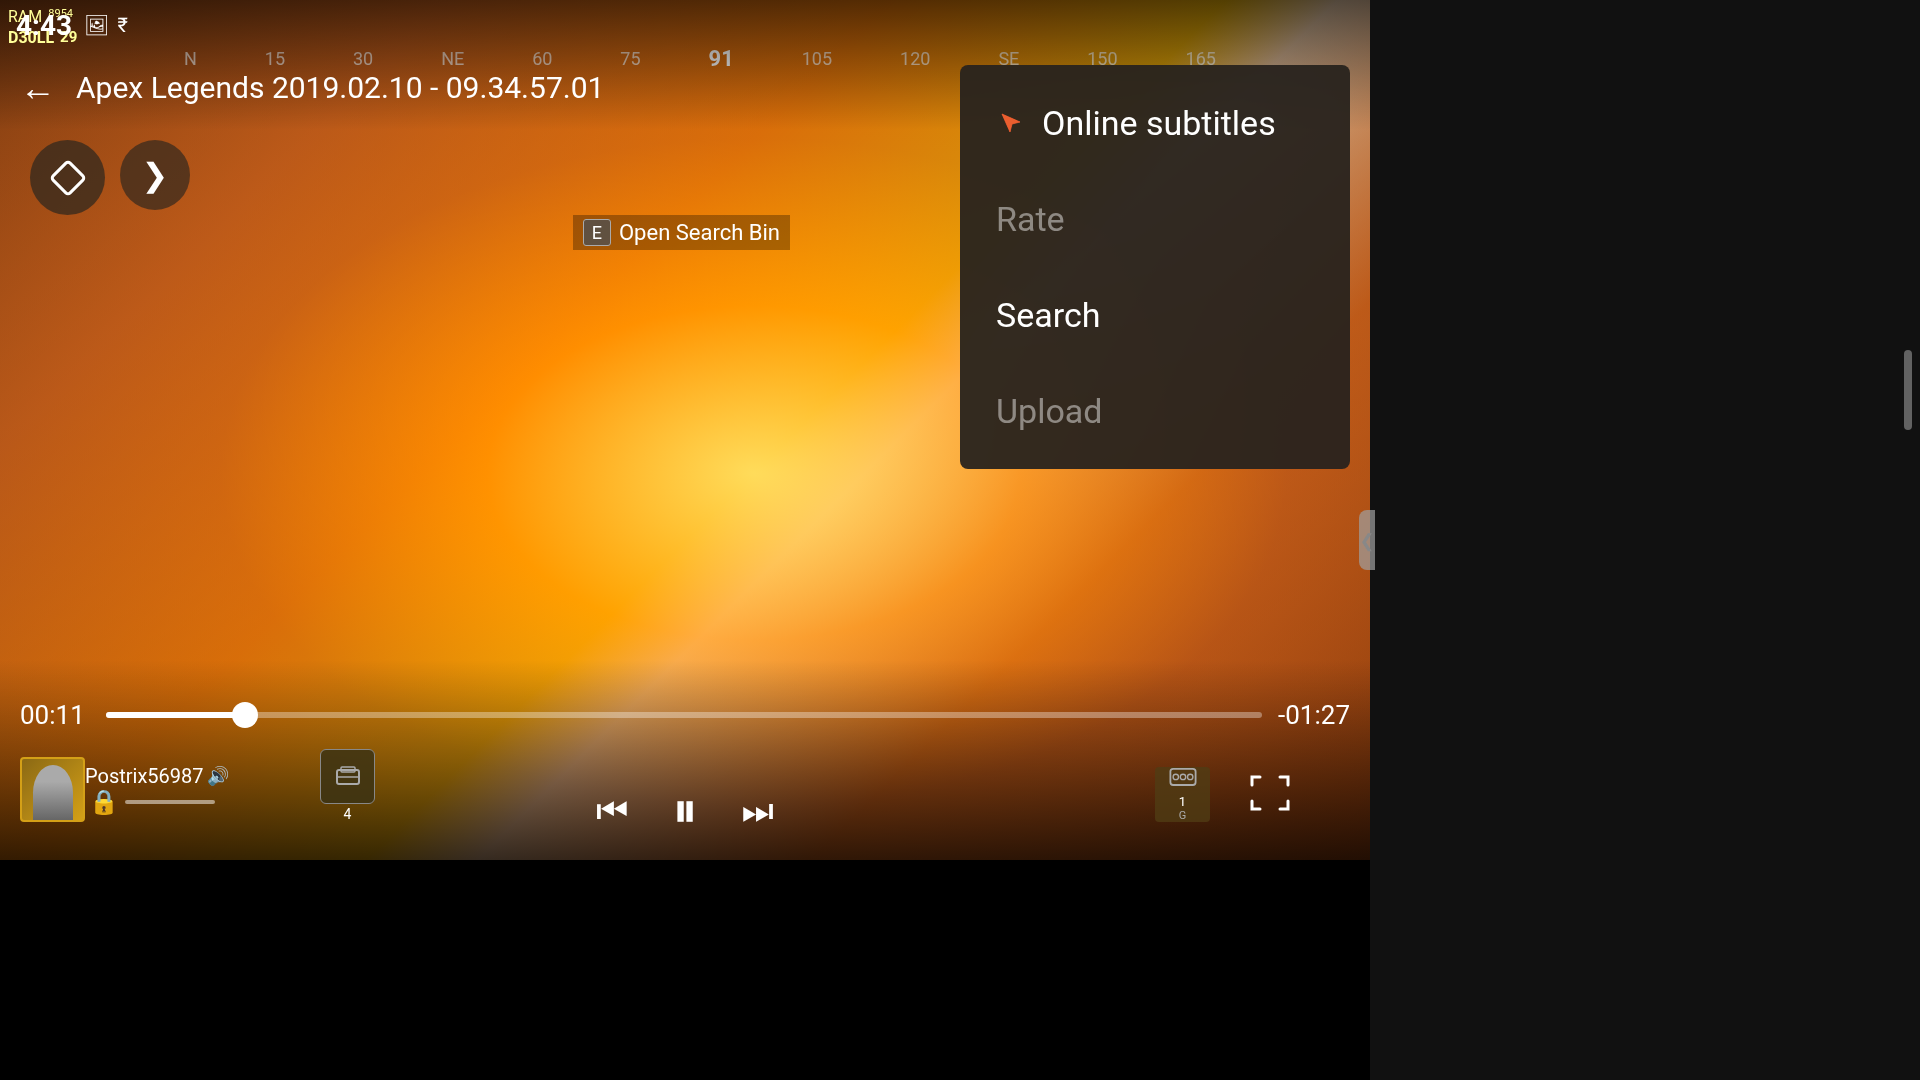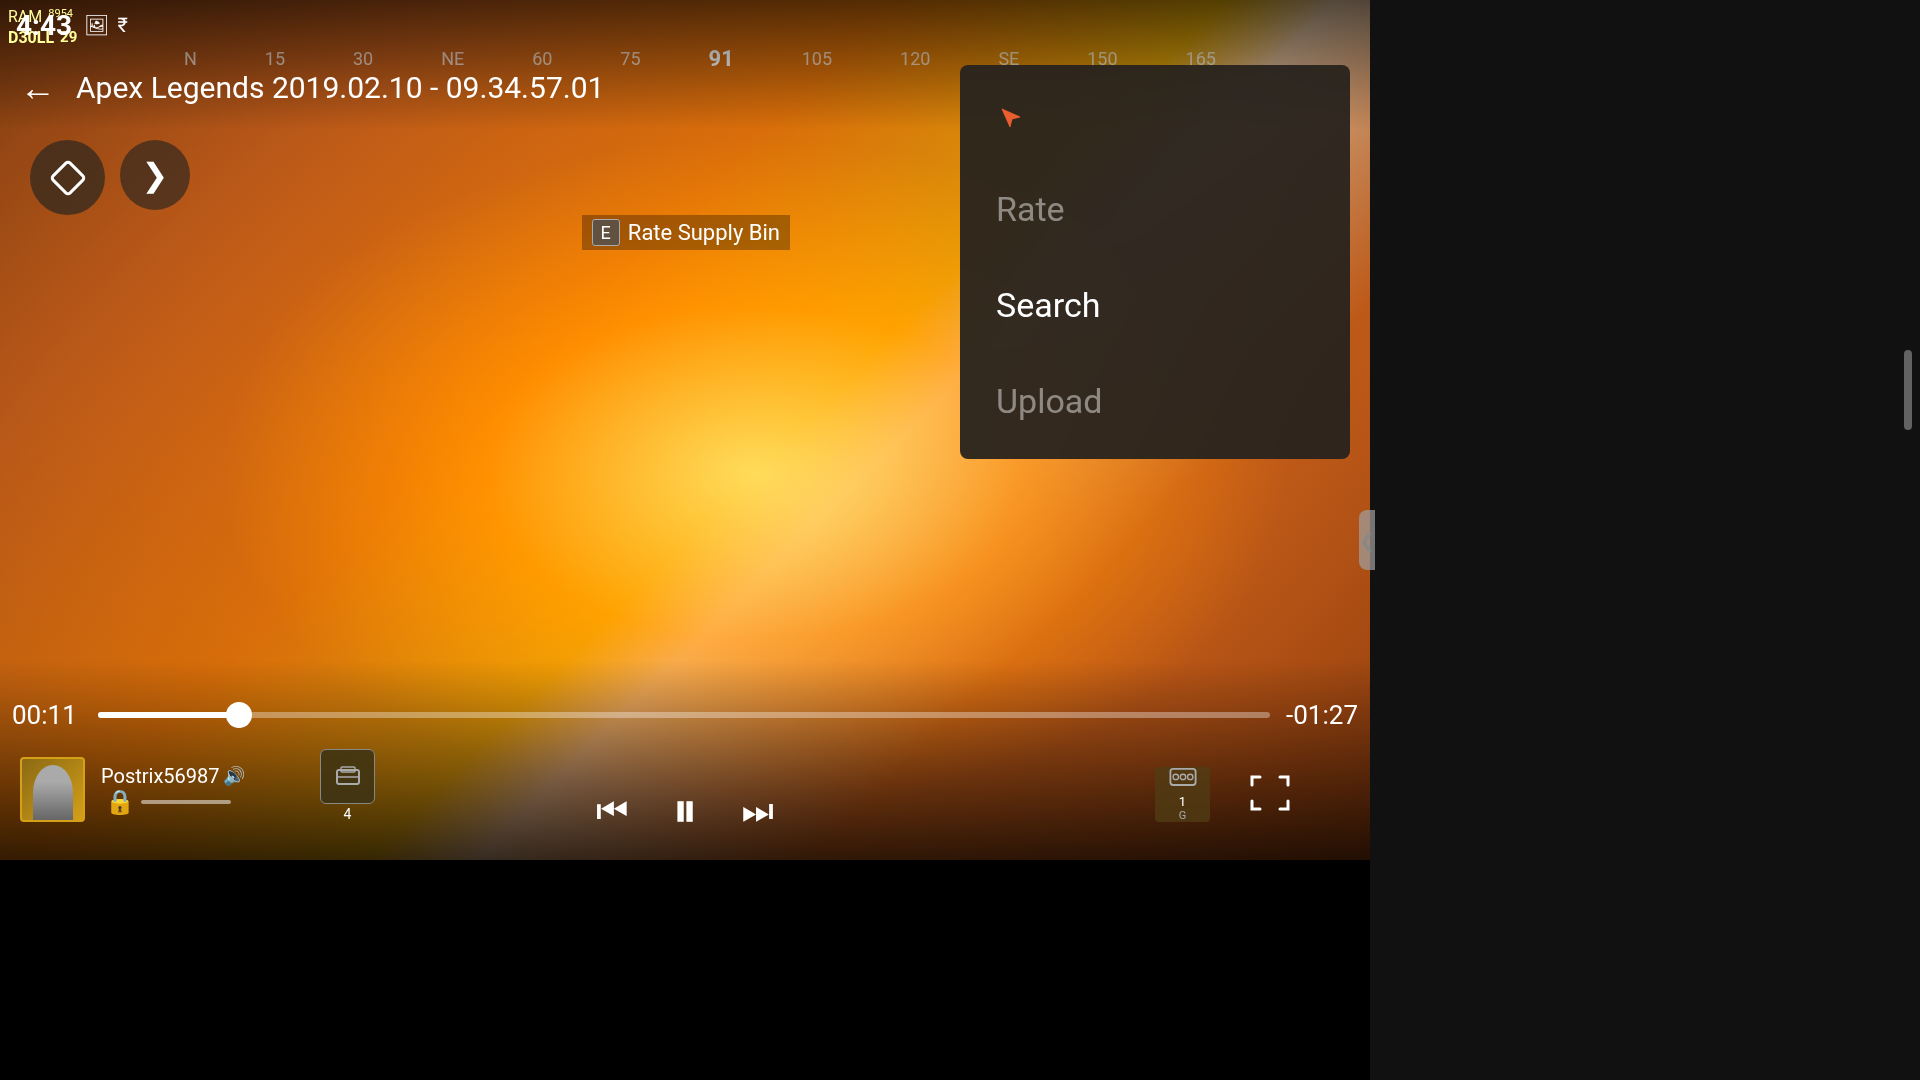--- a/index.html
+++ b/index.html
@@ -156,21 +156,21 @@
     }
 
     
     #progress-area {
       position: absolute;
       bottom: 130px;
       left: 0;
       width: 1370px;
       display: flex;
       align-items: center;
-      padding: 0 12px;
+      padding: 0 20px;
       gap: 16px;
       z-index: 100;
     }
 
     .time-text {
       color: #fff;
       font-size: 26px;
       min-width: 70px;
     }
 
@@ -210,21 +210,21 @@
       padding: 0 20px;
       z-index: 100;
     }
 
     .player-avatar {
       position: absolute;
       left: 20px;
       bottom: 18px;
       display: flex;
       align-items: center;
-      gap: 16px;
+      gap: 0;
     }
 
     .avatar-img {
       width: 65px;
       height: 65px;
       background: linear-gradient(135deg, #8B6914, #D4A017);
       border-radius: 4px;
       border: 2px solid #D4A017;
       overflow: hidden;
       display: flex;
@@ -406,21 +406,21 @@
       <span style="color:#ff9;font-size:11px;vertical-align:super;">8954</span>
     </div>
     <div class="game-stat-line" style="display:flex;gap:6px;font-size:16px;font-weight:bold;">
       <span style="color:#ff9">D30LL</span>
       <span style="color:#ff9;font-size:15px;vertical-align:super;">29</span>
     </div>
   </div>
 
   <div class="supply-bin-text">
     <span class="supply-key">E</span>
-    <span>Rate Supply Bin</span>
+    <span>Open Search Bin</span>
   </div>
 
   <div id="status-bar">
     <span class="status-time">4:43</span>
     <div class="status-icons">
       <span class="status-icon">🖼</span>
       <span class="status-icon">₹</span>
     </div>
   </div>
 
@@ -503,20 +503,21 @@
 
   </div>
 </div>
 
 <div id="dropdown-menu">
   <div class="menu-item menu-item-active">
     <div style="display:flex;align-items:center;gap:16px;">
       <svg width="30" height="30" viewBox="0 0 30 30" fill="none">
         <path d="M6 6L24 14L16 16L14 24L6 6Z" fill="rgba(255,100,50,0.9)" stroke="rgba(255,100,50,0.7)" stroke-width="1"></path>
       </svg>
+      <span class="menu-item-text">Online subtitles</span>
     </div>
   </div>
   <div class="menu-item menu-item-inactive">
     <span class="menu-item-text">Rate</span>
   </div>
   <div class="menu-item menu-item-active">
     <span class="menu-item-text">Search</span>
   </div>
   <div class="menu-item menu-item-inactive">
     <span class="menu-item-text">Upload</span>

